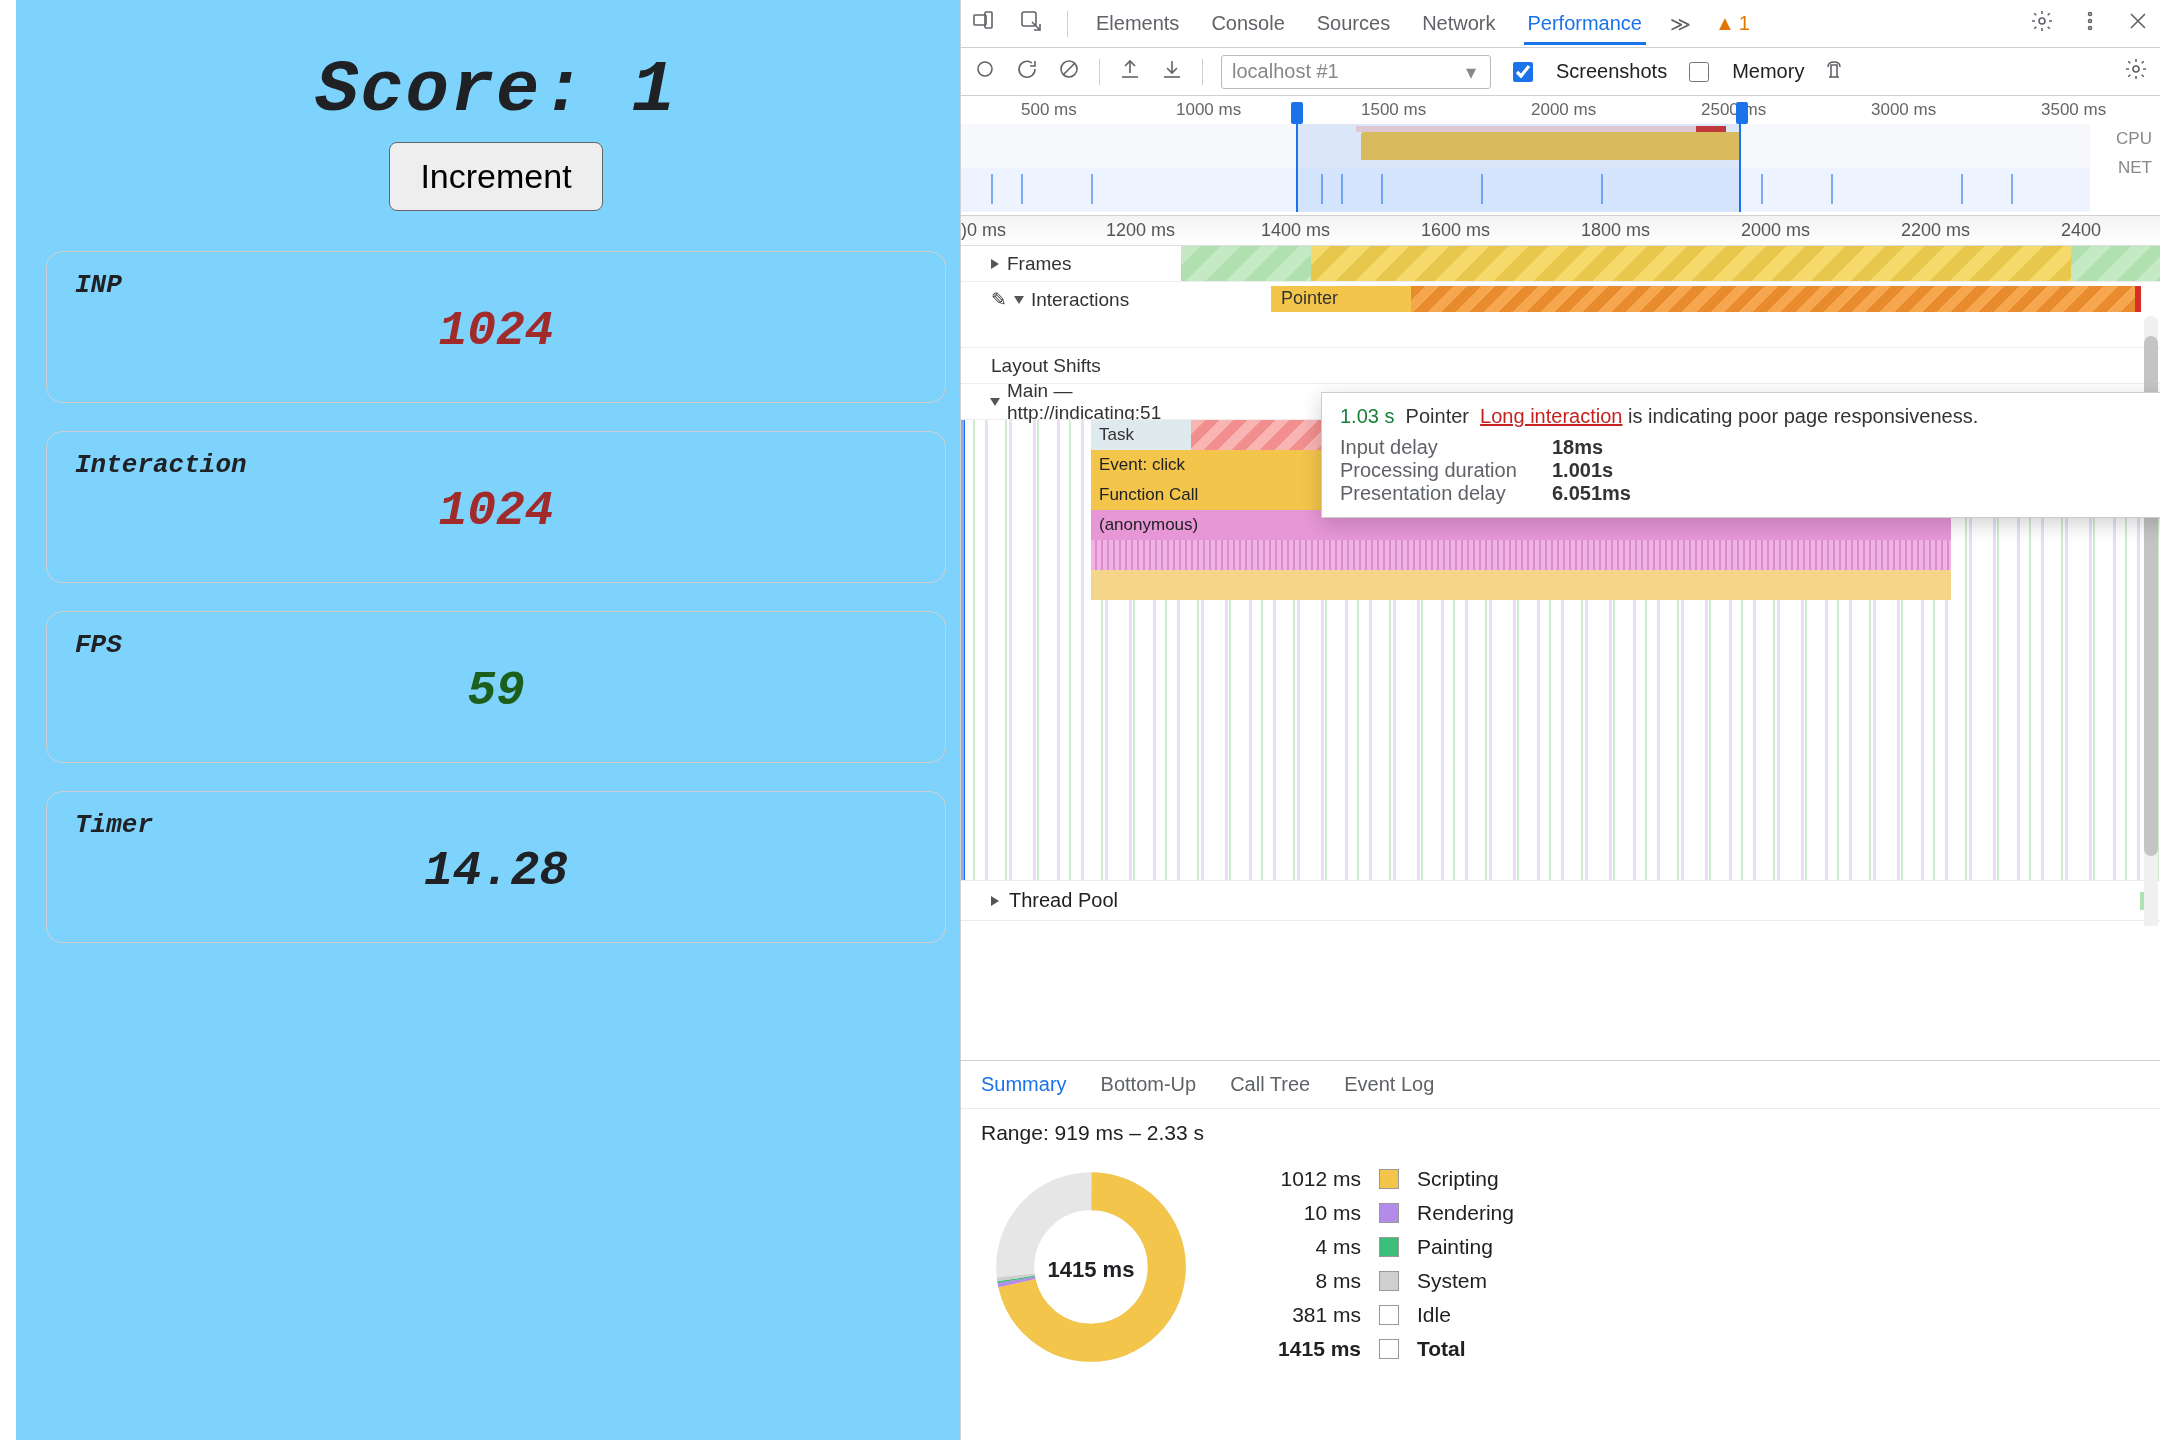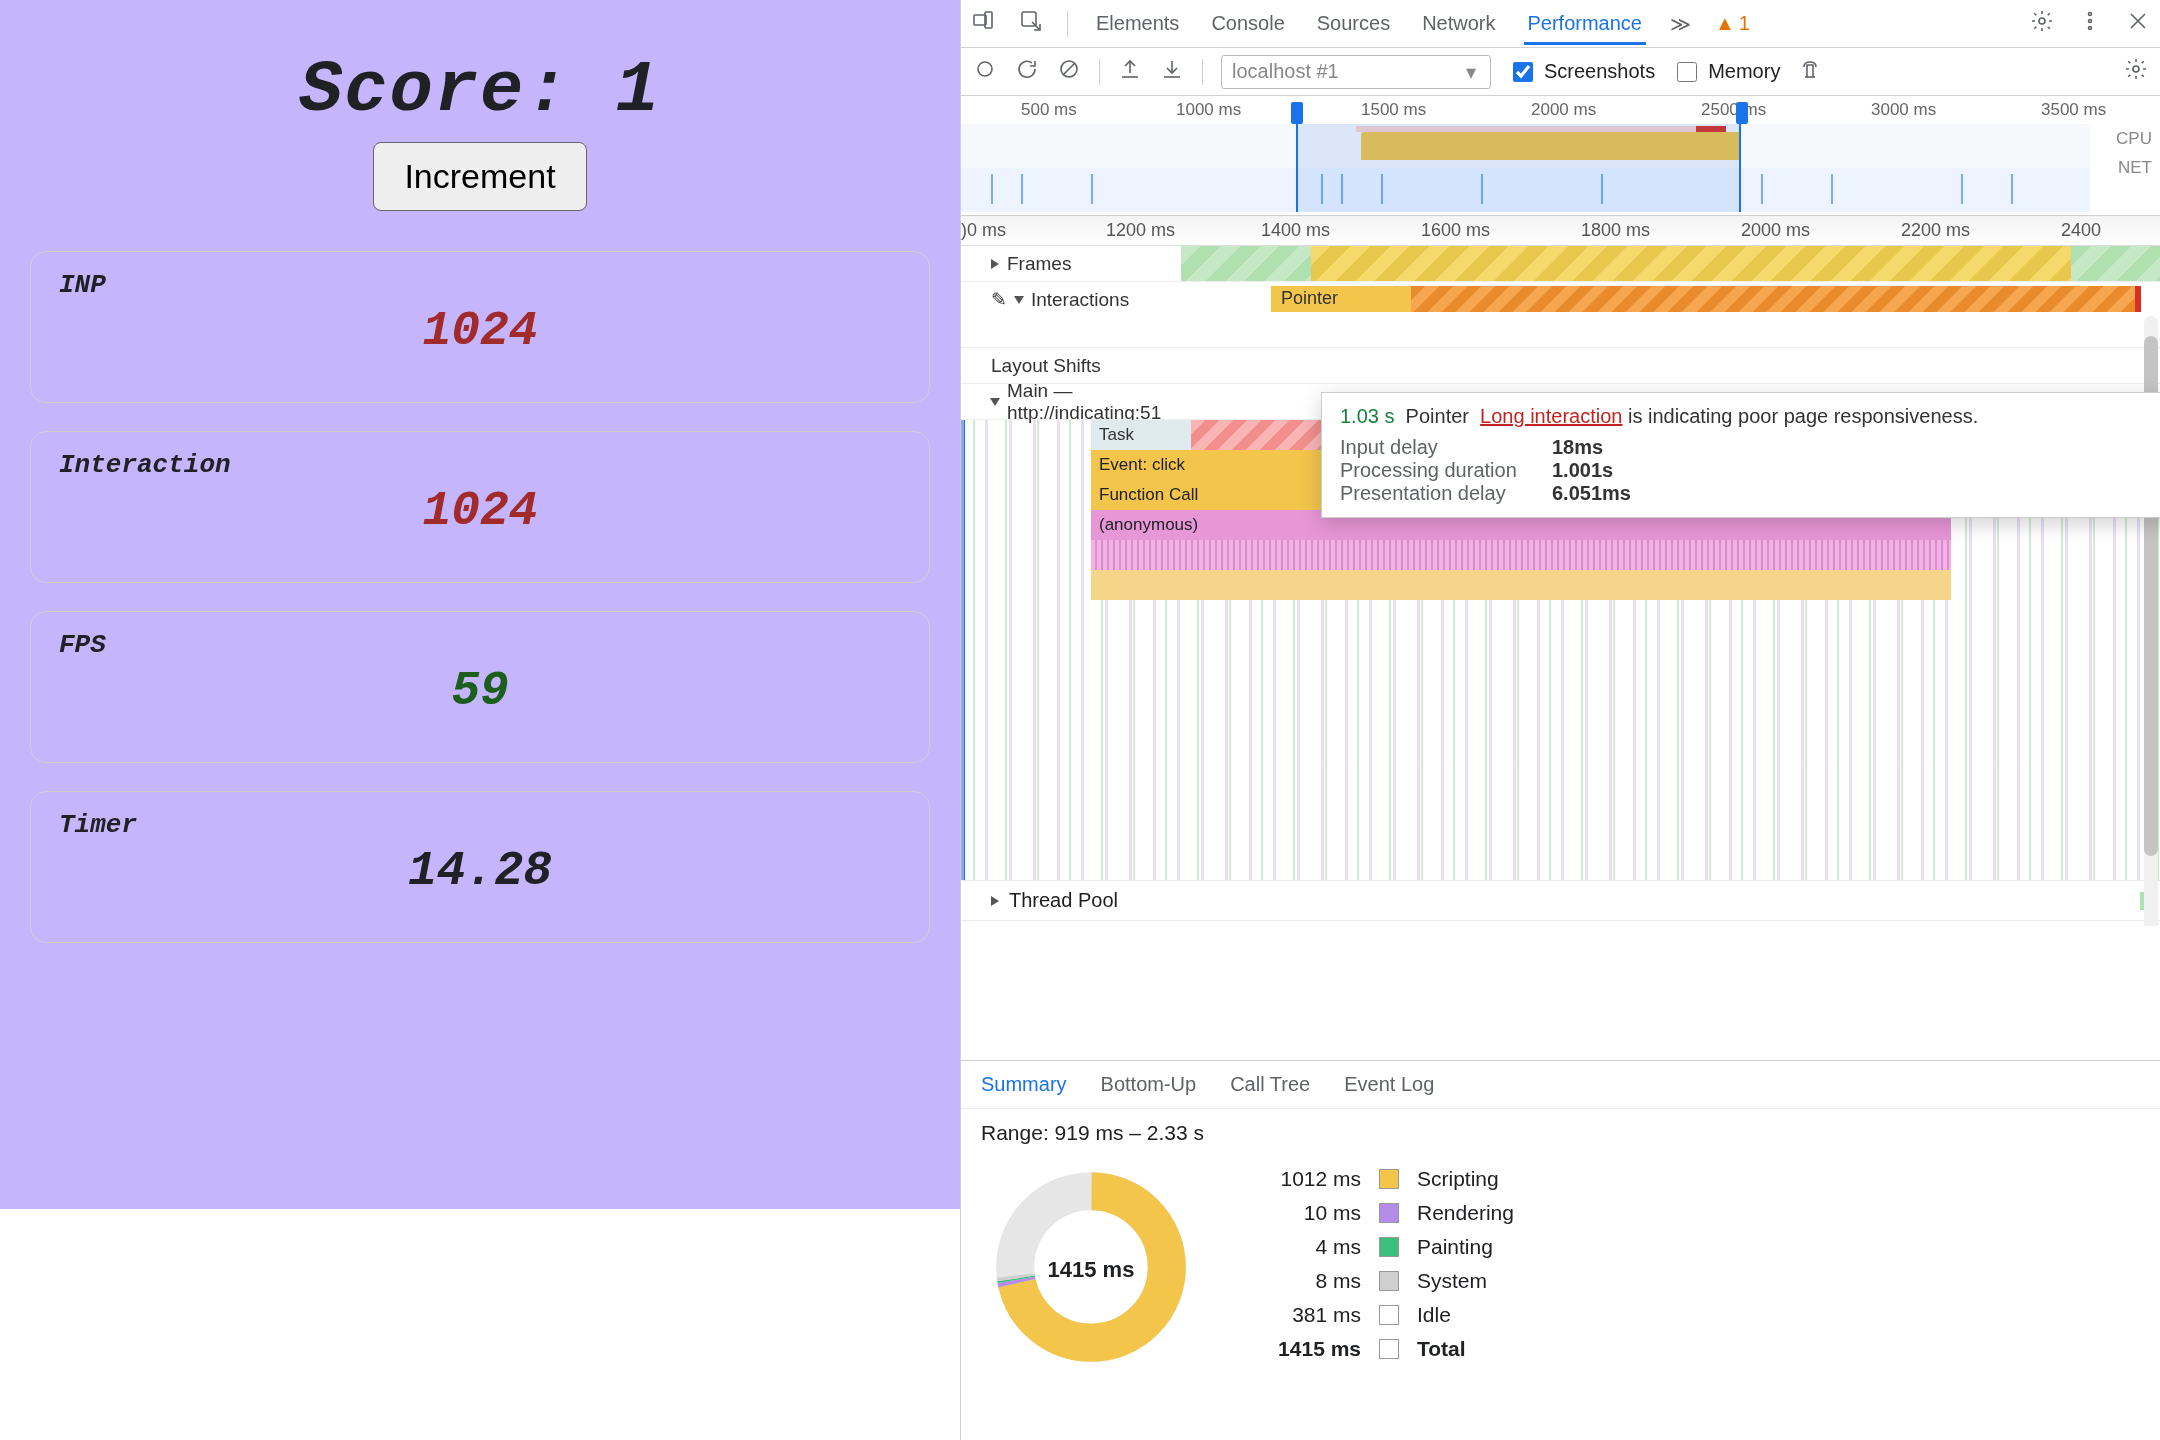--- a/index.html
+++ b/index.html
@@ -11,23 +11,23 @@
     font-size: 20px;
     color: #202124;
     background: #fff;
     overflow: hidden;
     position: relative;
   }
 
   
   .page {
     position: absolute;
-    left: 0; top: 0;
-    width: 960px; height: 1209px;
-    background: #c4b5fd;
+    left: 16px; top: 0;
+    width: 960px; height: 1440px;
+    background: #7dd3fc;
     padding: 30px 30px 0 30px;
   }
   .score-line {
     text-align: center;
     font-family: "Courier New", Courier, monospace;
     font-style: italic;
     font-weight: 700;
     font-size: 72px;
     letter-spacing: 2px;
     margin: 20px 0 10px;
@@ -95,21 +95,21 @@
     height: 48px;
     display: flex;
     align-items: center;
     border-bottom: 1px solid #d0d0d0;
     padding: 0 12px;
     gap: 18px;
   }
   .toolbar .sep { width:1px; height:26px; background:#d0d0d0; }
   .session { color:#888; display:flex; align-items:flex-end; gap:14px; }
   .session .box { border:1px solid #bbb; border-radius:3px; padding:4px 14px 4px 10px; width:270px; display:flex; justify-content:space-between; align-items:center; }
-  .cbx { display:flex; align-items:center; gap:8px; }
+  .cbx { display:flex; align-items:center; gap:20px; }
   .cbx input { width:20px; height:20px; accent-color:#1a73e8; }
 
   
   .overview {
     position: relative;
     height: 120px;
     border-bottom: 1px solid #d0d0d0;
     background: #fff;
   }
   .ov-ruler { height:28px; position:relative; font-size:17px; color:#666; }

